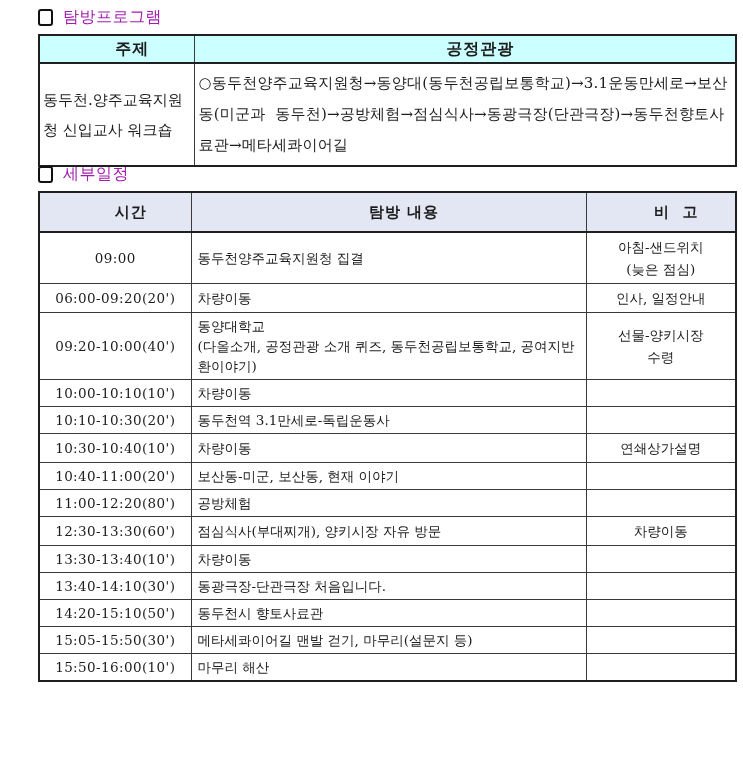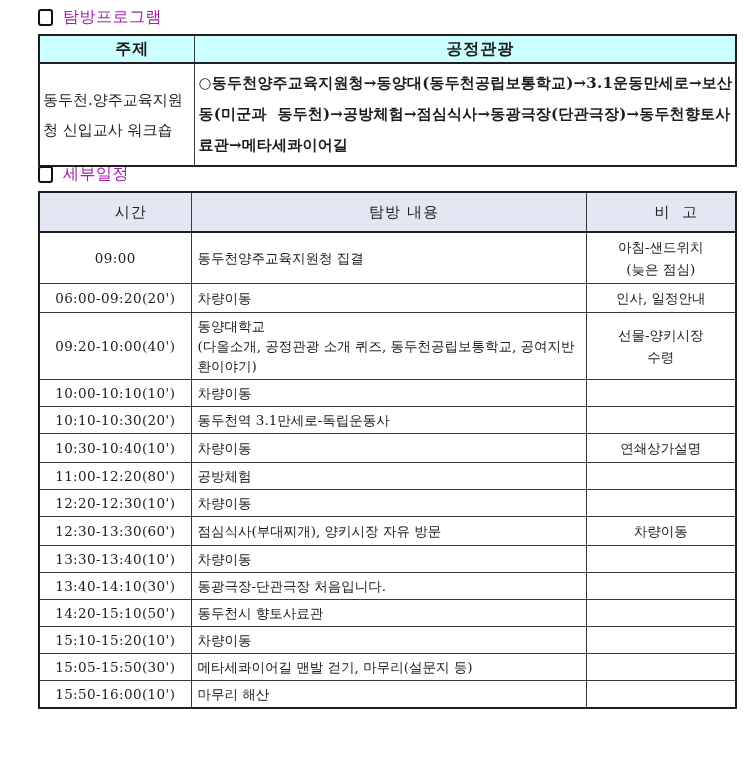--- a/index.html
+++ b/index.html
@@ -75,31 +75,30 @@
   }
   .program-table td.course {
     font-size: 15px;
     line-height: 31px;
     height: 97px;
     padding: 2px 2px 2px 4px;
     text-align: left;
     word-break: break-all;
     white-space: pre-wrap;
     letter-spacing: 0.2px;
-    font-weight: bold;
   }
 
   
   .schedule-table col.s1 { width: 152px; }
   .schedule-table col.s2 { width: 395px; }
   .schedule-table col.s3 { width: 150px; }
   .schedule-table th {
     background: var(--schedule-header-bg, #e3e6f3);
     font-size: 15px;
-    font-weight: normal;
+    font-weight: bold;
     text-align: center;
     height: 36px;
     border-bottom: 2px solid #1f1f1f;
     white-space: pre;
     letter-spacing: 1px;
   }
   .schedule-table td {
     font-size: 13.5px;
     padding: 3px 4px;
   }
@@ -204,32 +203,32 @@
     <td class="content">동두천역 3.1만세로-독립운동사</td>
     <td class="note"></td>
   </tr>
 
   <tr>
     <td class="time">10:30-10:40(10')</td>
     <td class="content">차량이동</td>
     <td class="note">연쇄상가설명</td>
   </tr>
 
+  <tr>
+    <td class="time">10:40-11:00(20')</td>
+    <td class="content">보산동-미군, 보산동, 현재 이야기</td>
+    <td class="note"></td>
+  </tr>
 
   <tr>
     <td class="time">11:00-12:20(80')</td>
     <td class="content">공방체험</td>
     <td class="note"></td>
   </tr>
 
-  <tr>
-    <td class="time">12:20-12:30(10')</td>
-    <td class="content">차량이동</td>
-    <td class="note"></td>
-  </tr>
 
   <tr>
     <td class="time">12:30-13:30(60')</td>
     <td class="content">점심식사(부대찌개), 양키시장 자유 방문</td>
     <td class="note">차량이동</td>
   </tr>
 
   <tr>
     <td class="time">13:30-13:40(10')</td>
     <td class="content">차량이동</td>
@@ -242,25 +241,20 @@
     <td class="note"></td>
   </tr>
 
 
   <tr>
     <td class="time">14:20-15:10(50')</td>
     <td class="content">동두천시 향토사료관</td>
     <td class="note"></td>
   </tr>
 
-  <tr>
-    <td class="time">15:10-15:20(10')</td>
-    <td class="content">차량이동</td>
-    <td class="note"></td>
-  </tr>
 
   <tr>
     <td class="time">15:05-15:50(30')</td>
     <td class="content">메타세콰이어길 맨발 걷기, 마무리(설문지 등)</td>
     <td class="note"></td>
   </tr>
 
   <tr>
     <td class="time">15:50-16:00(10')</td>
     <td class="content">마무리 해산</td>

